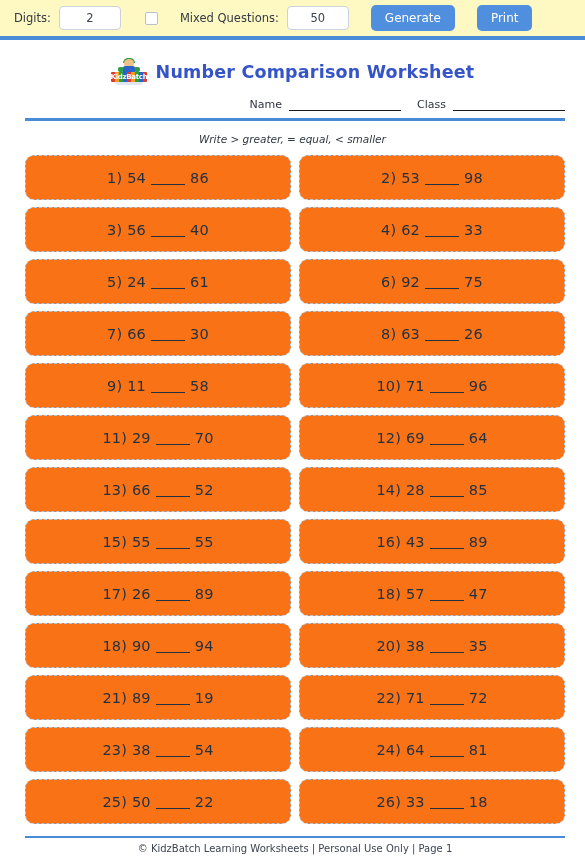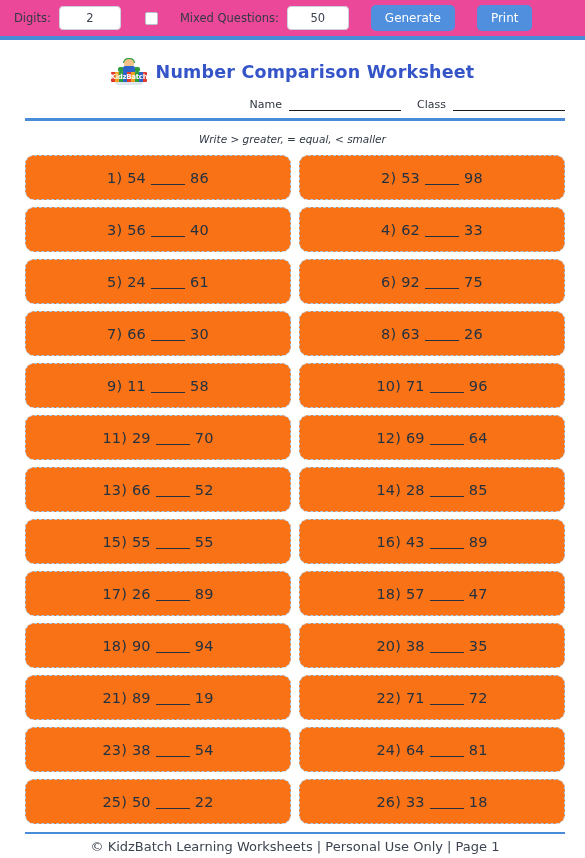--- a/index.html
+++ b/index.html
@@ -11,21 +11,21 @@
     overflow: hidden;
   }
 
   
   #toolbar {
     height: 36px;
     display: flex;
     align-items: center;
     padding: 0 10px 0 14px;
     gap: 0px;
-    background: #ec4899;
+    background: #fef9c3;
   }
   .tb-label {
     font-size: 11.5px;
     color: #333a44;
     font-family: "DejaVu Sans", sans-serif;
     white-space: nowrap;
   }
   .tb-input {
     width: 62px;
     height: 24px;
@@ -225,21 +225,21 @@
     left: 0; right: 0; bottom: 4px;
     padding: 0 20px 0 25px;
   }
   #footer-rule {
     height: 2px;
     background: #4a8bd8;
     margin-bottom: 5px;
   }
   #footer-text {
     text-align: center;
-    font-size: 13px;
+    font-size: 10px;
     color: #3c4450;
     font-family: "DejaVu Sans", sans-serif;
   }
 </style>
 </head>
 <body>
 
 <div id="toolbar">
   <span class="tb-label">Digits:</span>
   <div class="tb-input">2</div>

